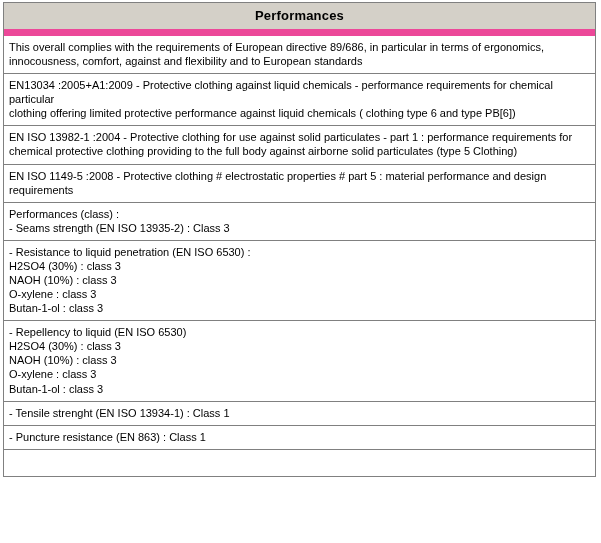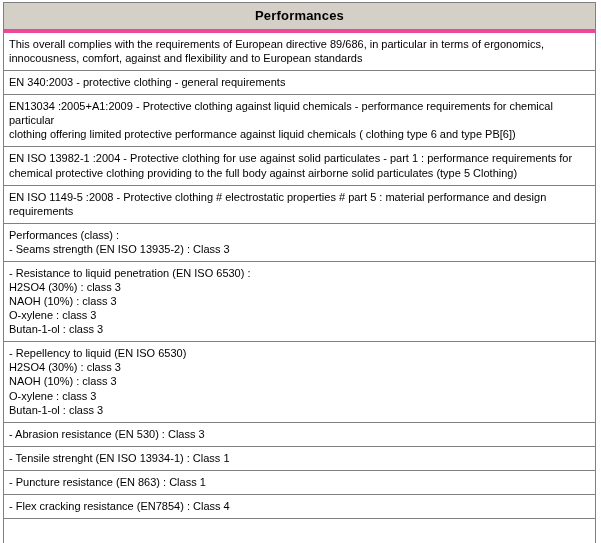--- a/index.html
+++ b/index.html
@@ -17,21 +17,21 @@
   }
   .doc {
     width: 593px;
     margin: 2px 0 0 3px;
     border: 1px solid #808080;
     box-sizing: border-box;
     background: #ffffff;
   }
   .header-row {
     background: #d4d0c8;
-    border-bottom: 4px solid #ec4899;
+    border-bottom: 7px solid #ec4899;
     text-align: center;
     font-weight: bold;
     font-size: 13px;
     padding: 5px 4px 6px 4px;
     letter-spacing: 0.2px;
   }
   .row {
     border-bottom: 1px solid #808080;
     padding: 4px 5px 5px 5px;
     line-height: 1.28;
@@ -50,23 +50,20 @@
 <body>
 
 <div class="doc">
   <div class="header-row">Performances</div>
   <div id="rows-container">
       <div class="row">
         <div class="line">This overall complies with the requirements of European directive 89/686, in particular in terms of ergonomics,</div>
         <div class="line">innocousness, comfort, against and flexibility and to European standards</div>
       </div>
       <div class="row">
-        <div class="line">EN 340:2003 - protective clothing - general requirements</div>
-      </div>
-      <div class="row">
         <div class="line">EN13034 :2005+A1:2009 - Protective clothing against liquid chemicals - performance requirements for chemical particular</div>
         <div class="line">clothing offering limited protective performance against liquid chemicals ( clothing type 6 and type PB[6])</div>
       </div>
       <div class="row">
         <div class="line">EN ISO 13982-1 :2004 - Protective clothing for use against solid particulates - part 1 : performance requirements for</div>
         <div class="line">chemical protective clothing providing to the full body against airborne solid particulates (type 5 Clothing)</div>
       </div>
       <div class="row">
         <div class="line">EN ISO 1149-5 :2008 - Protective clothing # electrostatic properties # part 5 : material performance and design requirements</div>
       </div>
@@ -82,28 +79,22 @@
         <div class="line">Butan-1-ol : class 3</div>
       </div>
       <div class="row">
         <div class="line">- Repellency to liquid (EN ISO 6530)</div>
         <div class="line">H2SO4 (30%) : class 3</div>
         <div class="line">NAOH (10%) : class 3</div>
         <div class="line">O-xylene : class 3</div>
         <div class="line">Butan-1-ol : class 3</div>
       </div>
       <div class="row">
-        <div class="line">- Abrasion resistance (EN 530) : Class 3</div>
-      </div>
-      <div class="row">
         <div class="line">- Tensile strenght (EN ISO 13934-1) : Class 1</div>
       </div>
       <div class="row">
         <div class="line">- Puncture resistance (EN 863) : Class 1</div>
-      </div>
-      <div class="row">
-        <div class="line">- Flex cracking resistance (EN7854) : Class 4</div>
       </div>
       <div class="row tail">
         <div class="line"></div>
       </div>
     </div>
 </div>
 
 </body></html>

